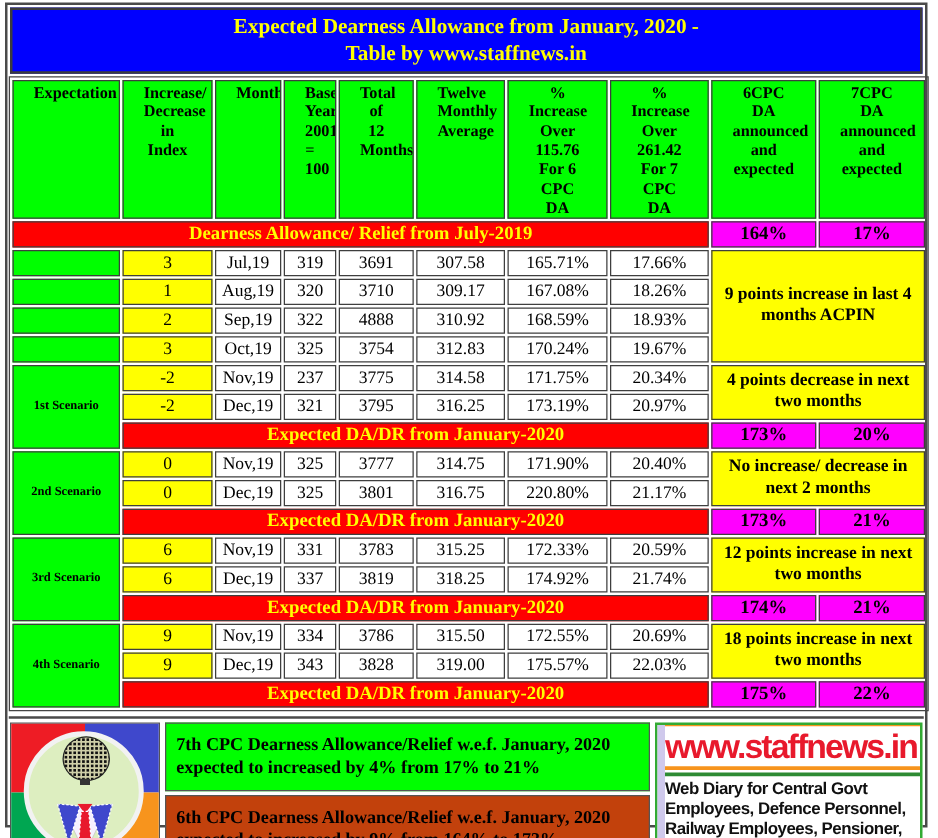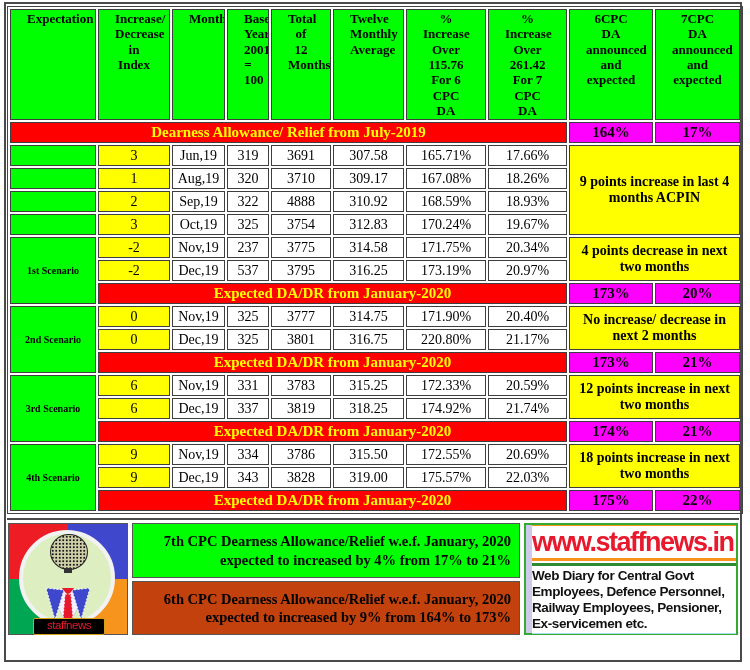--- a/index.html
+++ b/index.html
@@ -23,38 +23,42 @@
   .q.tl{left:0;top:0;background:#ee1c25;}
   .q.tr{right:0;top:0;background:#3f48cc;}
   .q.bl{left:0;bottom:0;background:#00a651;}
   .q.br{right:0;bottom:0;background:#f7941d;}
   .logo-circle{position:absolute;left:10px;top:6px;width:96px;height:96px;border-radius:50%;background:#ddeec0;border:4px solid #f2f2f2;box-sizing:border-box;}
   .logo-mic{position:absolute;left:41px;top:10px;width:36px;height:34px;border-radius:50%;background:#cfcfa8;background-image:radial-gradient(#111 1.1px,transparent 1.2px);background-size:3.5px 3.5px;border:1px solid #222;}
   .logo-mic:after{content:"";position:absolute;left:13px;top:33px;width:8px;height:5px;background:#333;}
   .logo-ribbon{position:absolute;left:24px;top:50px;width:70px;height:15px;background:#000000;border:1.5px solid #d4a017;border-radius:2px;color:#e8192c;font-weight:normal;font-size:11.5px;line-height:12px;text-align:center;font-family:"Liberation Sans",sans-serif;letter-spacing:-0.5px;z-index:3;margin-top:44px;}
   .logo-suit{position:absolute;left:29px;top:64px;z-index:2;}
   .fnotes{flex:1;display:flex;flex-direction:column;gap:3px;}
-  .fnote{flex:1;border:1px solid #555;display:flex;align-items:center;justify-content:center;text-align:right;font-weight:bold;font-size:14.5px;line-height:1.25;padding:0 8px;}
+  .fnote{flex:1;border:1px solid #555;display:flex;align-items:center;justify-content:center;text-align:left;font-weight:bold;font-size:14.5px;line-height:1.25;padding:0 8px;}
   .fnote-green{background:#00ff00;}
   .fnote-yellow{background:#c2410c;}
   .brandbox{width:214px;flex:none;border:2px solid #33aa33;background:#fff;box-sizing:border-box;display:flex;flex-direction:column;position:relative;padding-left:6px;font-family:"Liberation Sans","DejaVu Sans",sans-serif;}
   .lav{position:absolute;left:0;top:0;bottom:0;width:6px;background:#cfc9ec;}
   .bar-orange{height:8px;background:#f7941d;margin:0 0 1px 0;}
   .brand{color:#e8192c;font-weight:bold;font-size:27px;letter-spacing:-1.5px;line-height:30px;text-align:left;border-radius:14px;}
   .tricolor{margin:1px 0 2px 0;}
   .t-o{height:3px;background:#f7941d;margin-bottom:2px;}
   .t-g{height:3px;background:#2e8b33;}
   .tagline{flex:1;color:#111;font-weight:bold;font-size:13.5px;line-height:1.18;letter-spacing:-0.4px;text-align:left;}
   .bar-blue{height:10px;background:#a9ddf0;margin-top:1px;}
 </style>
 </head>
 <body>
 
 <div class="frame">
 
+  <div class="title">
+    <div>Expected Dearness Allowance from January, 2020 -</div>
+    <div>Table by www.staffnews.in</div>
+  </div>
 
   <table class="da">
     <colgroup>
       <col style="width:86px">
         <col style="width:72px">
         <col style="width:53px">
         <col style="width:42px">
         <col style="width:60px">
       <col style="width:71px">
         <col style="width:80px">
@@ -78,21 +82,21 @@
 
     <tr>
       <td class="band" colspan="8">Dearness Allowance/ Relief from July-2019</td>
       <td class="m">164%</td>
       <td class="m">17%</td>
     </tr>
 
     <tr>
       <td class="g"></td>
       <td class="y">3</td>
-      <td class="w">Jun,19</td>
+      <td class="w">Jul,19</td>
       <td class="w">319</td>
       <td class="w">3691</td>
       <td class="w">307.58</td>
       <td class="w">165.71%</td>
       <td class="w">17.66%</td>
       <td class="note" colspan="2" rowspan="4">9 points increase in last 4 months ACPIN</td>
     </tr>
     <tr>
       <td class="g"></td>
       <td class="y">1</td>
@@ -131,21 +135,21 @@
       <td class="w">237</td>
       <td class="w">3775</td>
       <td class="w">314.58</td>
       <td class="w">171.75%</td>
       <td class="w">20.34%</td>
       <td class="note" colspan="2" rowspan="2">4 points decrease in next two months</td>
     </tr>
     <tr>
       <td class="y">-2</td>
       <td class="w">Dec,19</td>
-      <td class="w">537</td>
+      <td class="w">321</td>
       <td class="w">3795</td>
       <td class="w">316.25</td>
       <td class="w">173.19%</td>
       <td class="w">20.97%</td>
     </tr>
     <tr>
       <td class="band" colspan="7">Expected DA/DR from January-2020</td>
       <td class="m">173%</td>
       <td class="m">20%</td>
     </tr>

